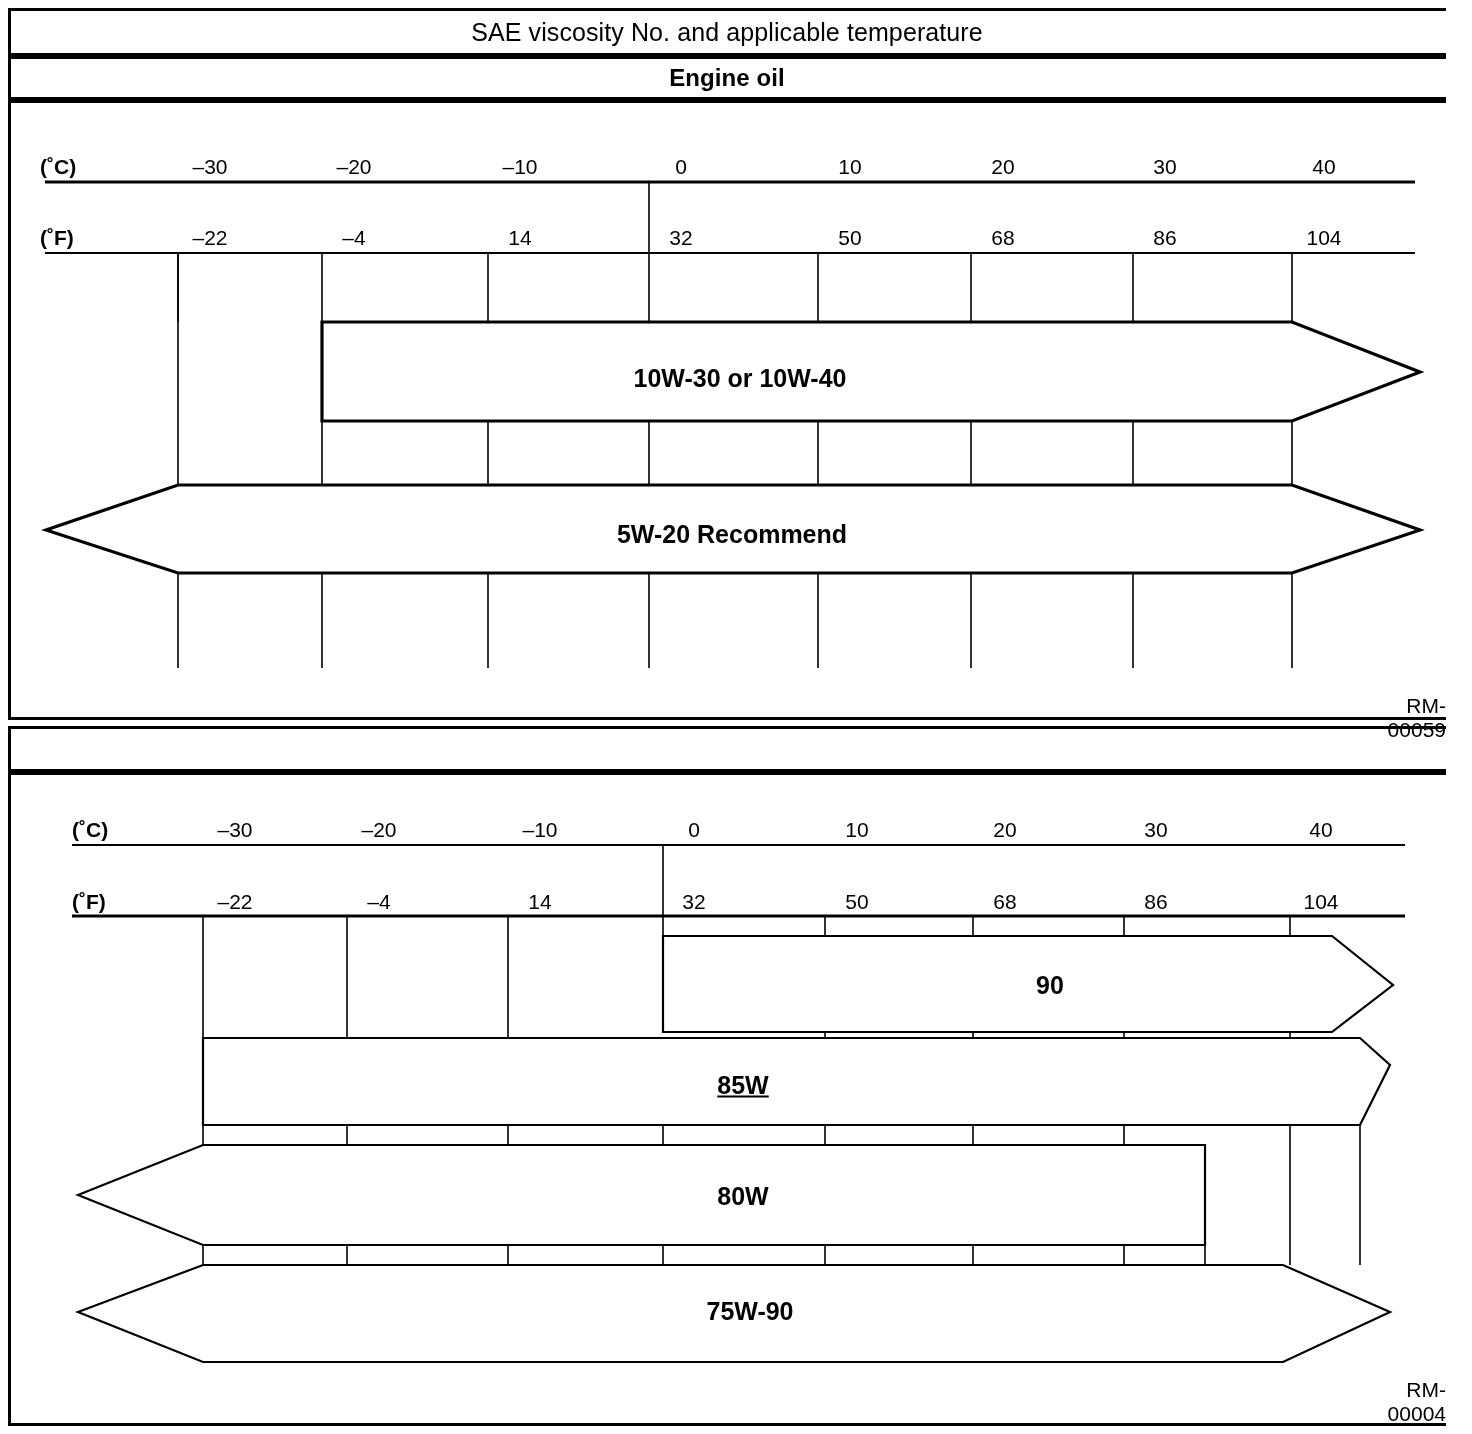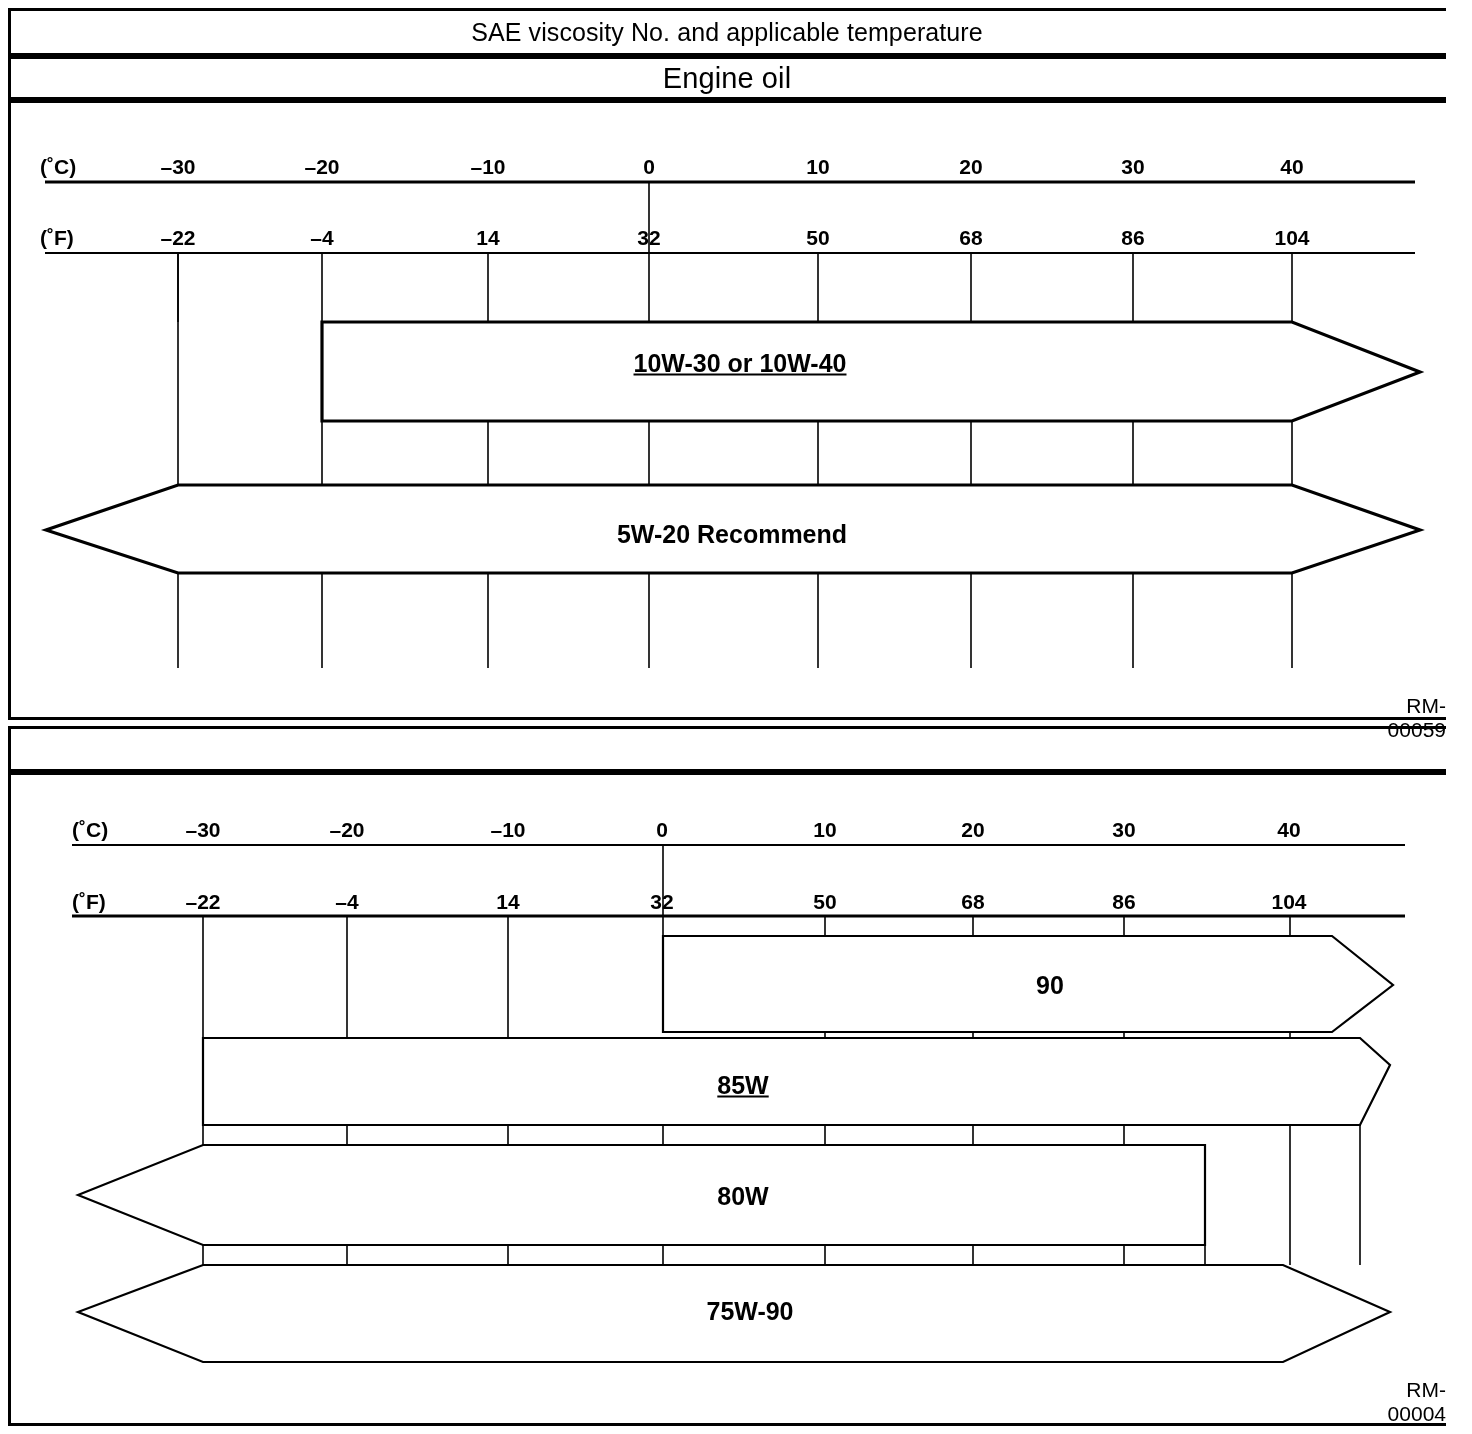--- a/index.html
+++ b/index.html
@@ -1,23 +1,23 @@
 <!DOCTYPE html>
 <html><head>
 <meta charset="utf-8">
 <style>
   html,body{margin:0;padding:0;background:#ffffff;}
   body{font-family:"Liberation Sans",sans-serif;color:#000;}
   .page{position:relative;width:1446px;height:1434px;background:#fff;overflow:hidden;}
   .frame{position:absolute;box-sizing:border-box;border:3px solid #000;}
   .hdr{position:absolute;left:0;right:0;display:flex;align-items:center;justify-content:center;
        box-sizing:border-box;font-size:25px;letter-spacing:.1px;}
-  .hdr.sub{font-size:29px;}
+  .hdr.sub{font-size:24px;font-weight:bold;}
   .axlab{position:absolute;font-size:21px;font-weight:bold;}
-  .tick-label{position:absolute;font-size:21px;font-weight:bold;text-align:center;transform:translateX(-50%);}
+  .tick-label{position:absolute;font-size:21px;font-weight:normal;text-align:center;transform:translateX(-50%);margin-left:32px;}
   .barlabel{position:absolute;font-size:25px;font-weight:bold;text-align:center;transform:translate(-50%,-50%);white-space:nowrap;}
   .code{position:absolute;font-size:21px;text-align:right;}
   svg{position:absolute;left:0;top:0;overflow:visible;}
   .ln{stroke:#000;fill:none;}
   .thin{stroke-width:1.6;}
   .thick{stroke-width:3.2;}
   .mid{stroke-width:2.2;}
 </style>
 </head>
 <body>
@@ -92,21 +92,21 @@
       <path class="ln thin" d="M322,573 L322,668"></path>
       <path class="ln thin" d="M488,573 L488,668"></path>
       <path class="ln thin" d="M649,573 L649,668"></path>
       <path class="ln thin" d="M818,573 L818,668"></path>
       <path class="ln thin" d="M971,573 L971,668"></path>
       <path class="ln thin" d="M1133,573 L1133,668"></path>
       <path class="ln thin" d="M1292,573 L1292,668"></path>
     </g>
   </svg>
 
-  <div class="barlabel" style="left:740px;top:363px;text-decoration:underline;">10W-30 or 10W-40</div>
+  <div class="barlabel" style="left:740px;top:378px;">10W-30 or 10W-40</div>
   <div class="barlabel" style="left:732px;top:534px;">5W-20 Recommend</div>
 
   <div class="code" style="left:1348px;top:694px;">RM-00059</div>
 
   <div class="frame" style="left:8px;top:726px;width:1456px;height:46px;"></div>
 
   <div class="frame" style="left:8px;top:772px;width:1456px;height:654px;"></div>
 
   <div class="axlab" style="left:72px;top:818px;">(˚C)</div>
   <div class="axlab" style="left:72px;top:890px;">(˚F)</div>

